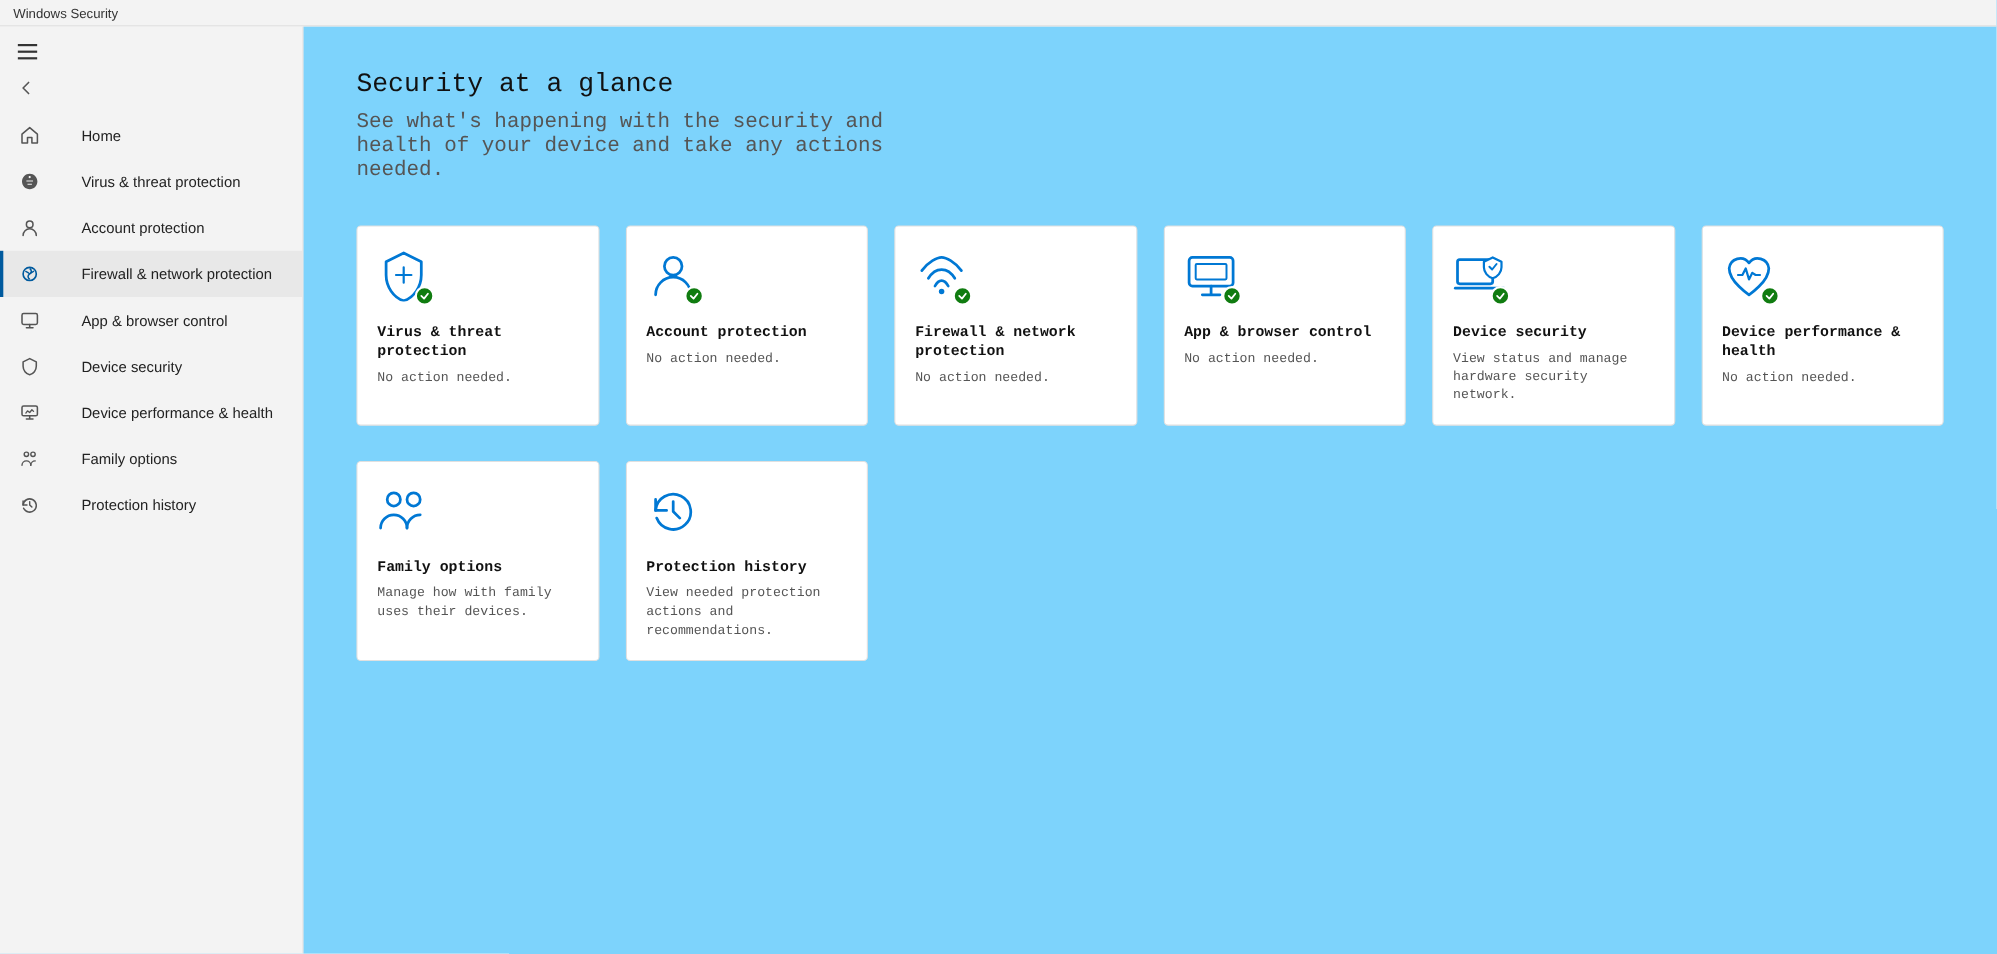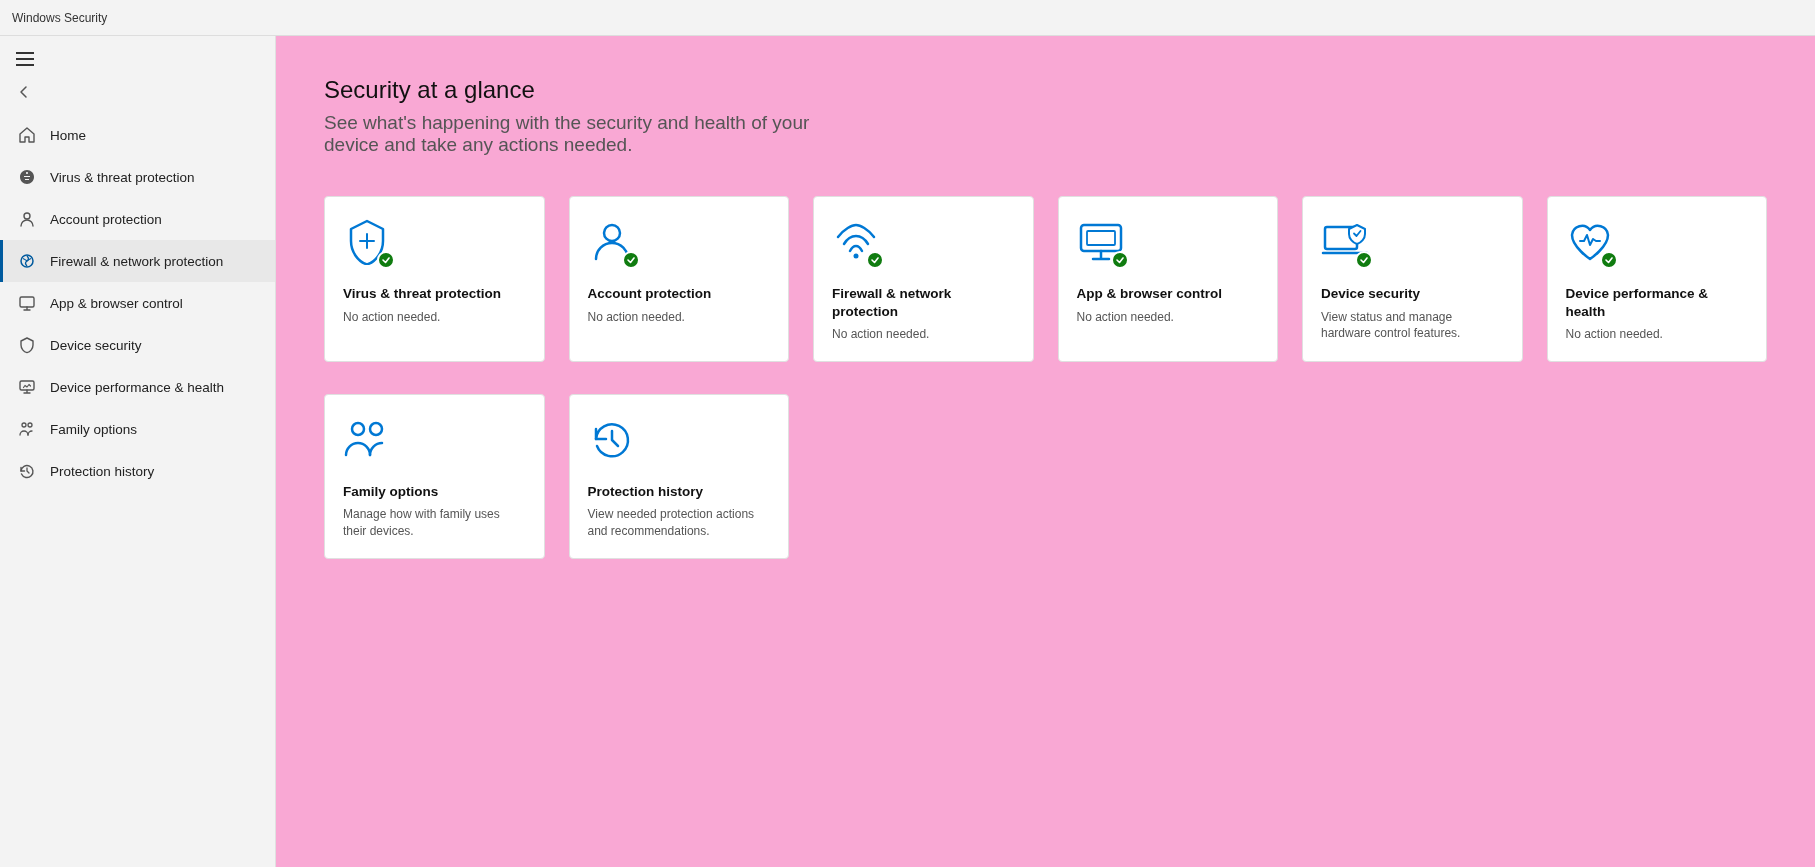--- a/index.html
+++ b/index.html
@@ -4,21 +4,21 @@
   <style>
     * { margin: 0; padding: 0; box-sizing: border-box; }
     body { font-family: 'Segoe UI', Arial, sans-serif; background: #f3f3f3; width: 1815px; height: 867px; overflow: hidden; display: flex; flex-direction: column; }
 
     .title-bar {
       background: #f3f3f3;
       padding: 8px 12px;
       font-size: 12px;
       color: #333;
       border-bottom: 1px solid #ddd;
-      height: 36px;
+      height: 24px;
       display: flex;
       align-items: center;
     }
 
     .app-body {
       display: flex;
       flex: 1;
       overflow: hidden;
     }
 
@@ -56,20 +56,21 @@
 
     .sidebar-item {
       display: flex;
       align-items: center;
       padding: 10px 16px;
       cursor: pointer;
       font-size: 13.5px;
       color: #222;
       position: relative;
       height: 42px;
+      gap: 24px;
     }
 
     .sidebar-item.active {
       background: #e8e8e8;
       border-left: 3px solid #005a9e;
       padding-left: 13px;
     }
 
     .sidebar-item .item-icon {
       width: 22px;
@@ -81,23 +82,24 @@
       flex-shrink: 0;
     }
 
     .sidebar-item .item-label {
       font-size: 13.5px;
     }
 
     
     .main-content {
       flex: 1;
-      background: #f9a8d4;
+      background: #7dd3fc;
       padding: 40px 48px;
       overflow-y: auto;
+      font-family: Liberation Mono, monospace;
     }
 
     .page-title {
       font-size: 24px;
       font-weight: 300;
       color: #111;
       margin-bottom: 8px;
     }
 
     .page-subtitle {
@@ -383,21 +385,21 @@
             <path d="M36 8l-8 4v5c0 4.5 3.5 8.7 8 10 4.5-1.3 8-5.5 8-10v-5l-8-4z" fill="white" stroke="#0078d4" stroke-width="2" stroke-linejoin="round"></path>
             <path d="M33 16.5l2.5 2.5 4-5" stroke="#0078d4" stroke-width="1.8" stroke-linecap="round" stroke-linejoin="round"></path>
           </svg>
           <div class="check-badge">
             <svg viewBox="0 0 10 10" fill="none">
               <path d="M2 5L4.5 7.5L8 3" stroke="white" stroke-width="1.6" stroke-linecap="round" stroke-linejoin="round"></path>
             </svg>
           </div>
         </div>
         <div class="card-title">Device security</div>
-        <div class="card-desc">View status and manage hardware control features.</div>
+        <div class="card-desc">View status and manage hardware security network.</div>
       </div>
 
       <div class="card">
         <div class="card-icon-wrap">
           <svg class="main-icon" viewBox="0 0 48 48" fill="none">
             <path d="M24 42 C24 42 6 30 6 18 A10 10 0 0 1 24 13 A10 10 0 0 1 42 18 C42 30 24 42 24 42z" stroke="#0078d4" stroke-width="2.5" fill="none" stroke-linejoin="round"></path>
             <path d="M14 24 L18 24 L21 18 L24 28 L27 22 L30 24 L34 24" stroke="#0078d4" stroke-width="2" fill="none" stroke-linecap="round" stroke-linejoin="round"></path>
           </svg>
           <div class="check-badge">
             <svg viewBox="0 0 10 10" fill="none">

